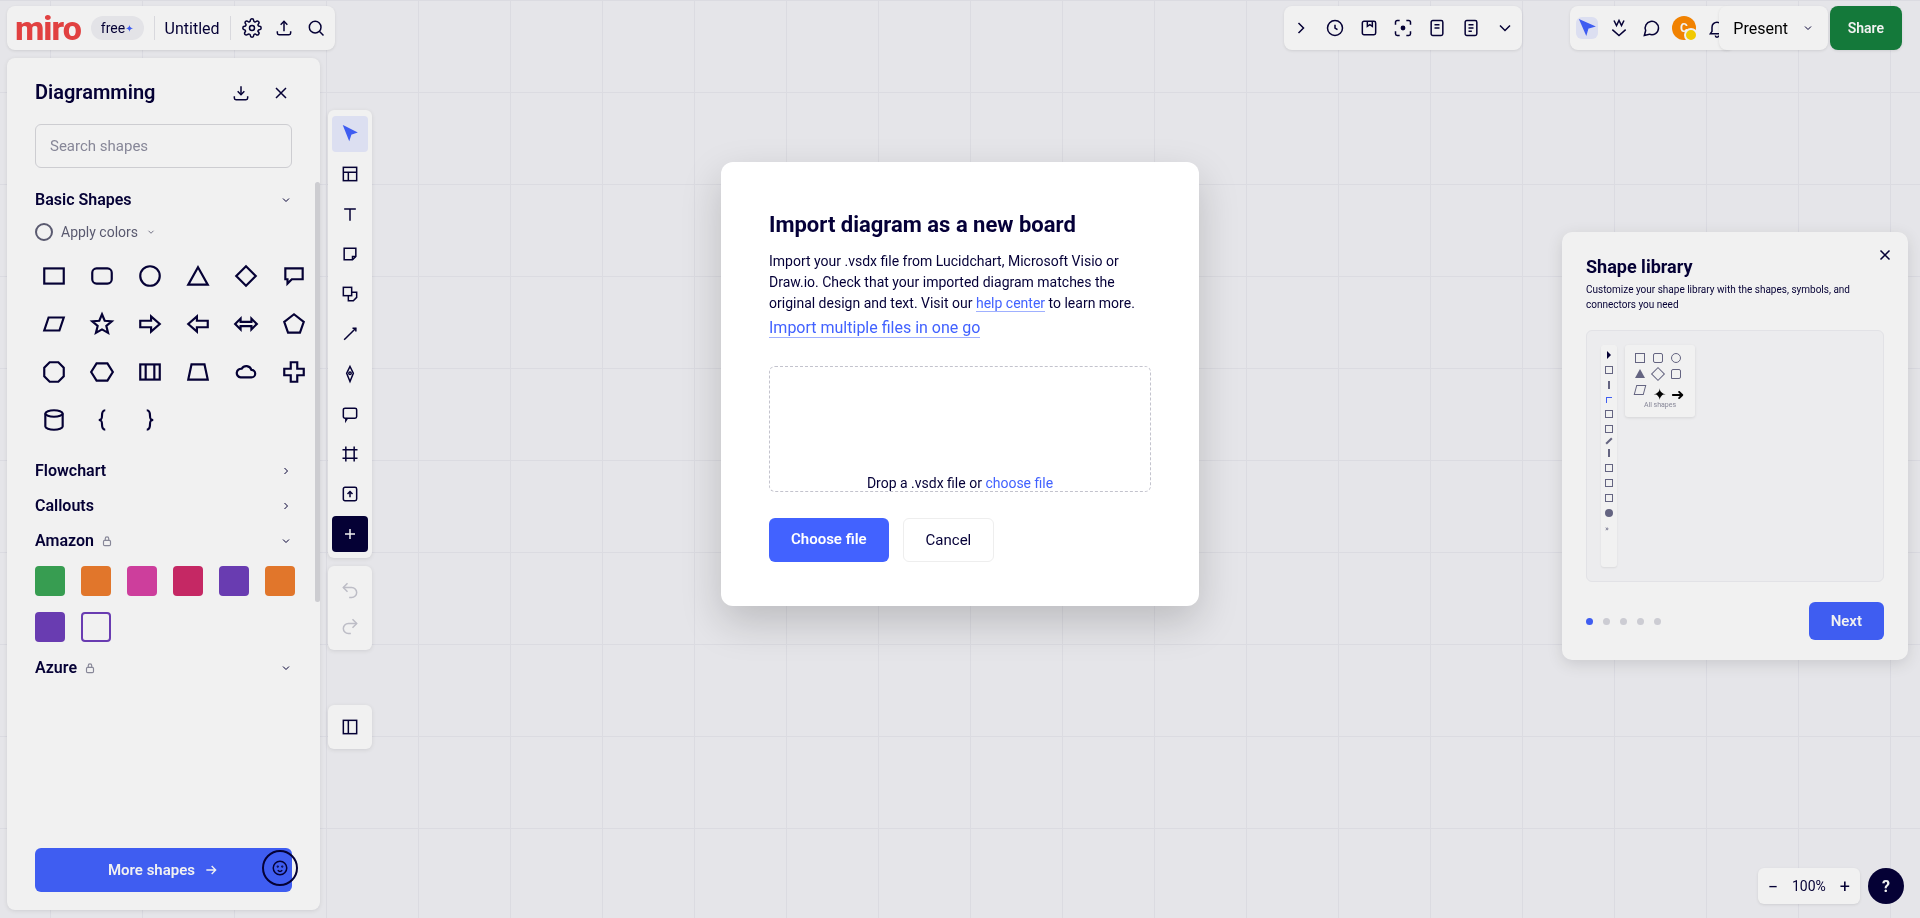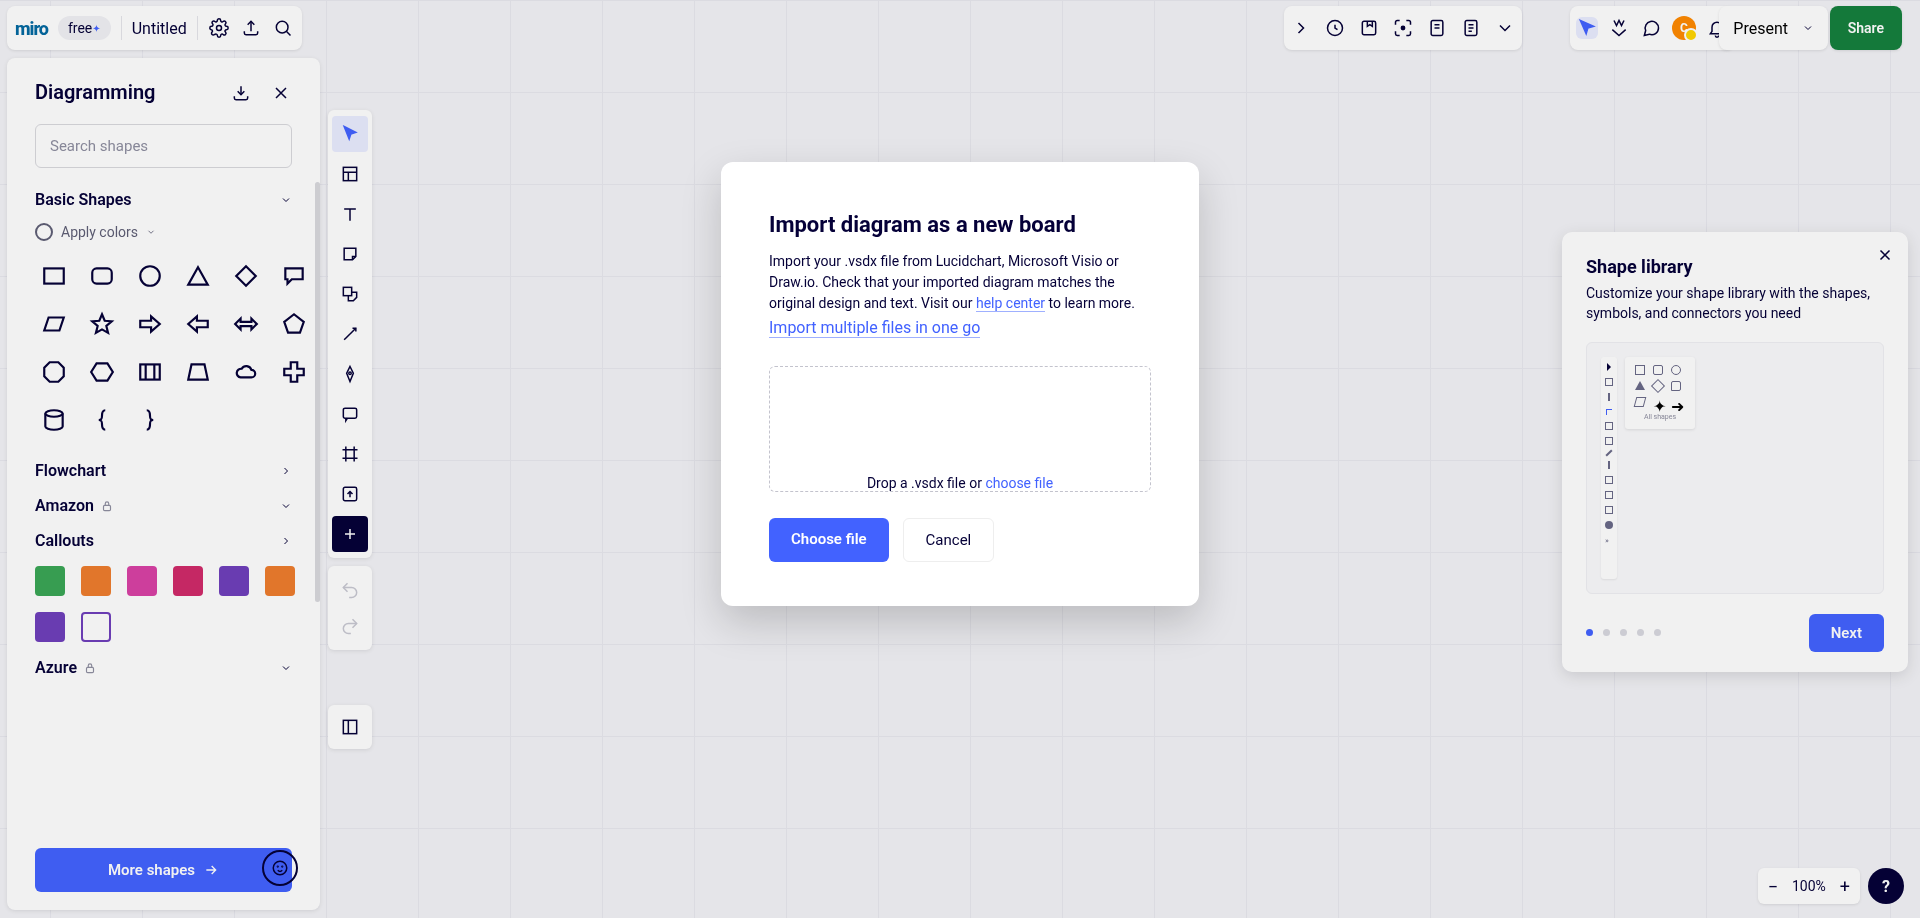--- a/index.html
+++ b/index.html
@@ -31,21 +31,21 @@
   background: #fff; border-radius: 8px;
   box-shadow: 0 1px 3px rgba(0,0,0,0.1);
   height: 44px;
 }
 .topbar-left { left: 7px; padding: 0 8px; gap: 10px; }
 .topbar-right { right: 398px; padding: 0 6px; gap: 12px; }
 .topbar-collab { right: 186px; padding: 0 6px; gap: 10px; }
 .present-group { right: 92px; padding: 0 14px; gap: 14px; }
 .share-btn { right: 18px; background: #15803d; color: #fff; padding: 0 18px; font-weight: 600; font-size: 14px; cursor: pointer; }
 
-.logo { font-weight: 800; font-size: 18px; color: #0369a1; letter-spacing: -1px; }
+.logo { font-weight: 800; font-size: 34px; color: #ef4444; letter-spacing: -1px; }
 .free-pill { background: #f1f1f5; border-radius: 14px; padding: 4px 10px; font-size: 14px; color: #050038; display:flex; align-items:center;}
 .free-plus { color:#4262ff; font-size:10px; }
 .divider { width:1px; height:24px; background:#e5e5ea; }
 .title { font-size:16px; color:#050038; }
 .tb-icon { width:22px; height:22px; display:flex; align-items:center; justify-content:center; color:#050038; }
 .tb-icon svg { width:20px; height:20px; stroke:#050038; fill:none; stroke-width:1.8; }
 
 .topbar-right .tb-icon, .topbar-collab .tb-icon { cursor:pointer; }
 .pointer-active { background:#e9ecff; border-radius:6px; padding:6px; }
 .pointer-active svg { stroke:#4262ff; fill:#4262ff; }
@@ -105,21 +105,21 @@
 .drop-zone { margin-top:28px; border:1px dashed #c3c3cd; border-radius:6px; height:126px; display:flex; align-items:flex-end; justify-content:center; font-size:14px; color:#050038;}
 .drop-zone a { border:none; }
 .modal-actions { display:flex; gap:14px; margin-top:26px;}
 .btn-primary { background:#4262ff; color:#fff; padding:12px 22px; border-radius:6px; font-size:15px; font-weight:600;}
 .btn-ghost   { background:#fff; color:#050038; padding:12px 22px; border-radius:6px; font-size:15px; border:1px solid #eee;}
 
 
 .lib-card { position:absolute; right:12px; top:232px; width:346px; background:#fff; border-radius:10px; box-shadow:0 4px 16px rgba(0,0,0,0.12); padding:24px 24px 20px 24px; z-index:30;}
 .lib-card .close { position:absolute; top:14px; right:14px; width:18px; height:18px; cursor:pointer;}
 .lib-card h3 { font-size:18px; font-weight:700; color:#050038; margin-bottom:6px;}
-.lib-card p  { font-size:14px; color:#050038; line-height:1.45; margin-bottom:18px;}
+.lib-card p  { font-size:10px; color:#050038; line-height:1.45; margin-bottom:18px;}
 .lib-preview { background:#fafafc; border:1px solid #f0f0f4; border-radius:6px; height:252px; display:flex; padding:14px; gap:8px;}
 .lib-mini-tb { width:16px; background:#fff; border-radius:3px; box-shadow:0 1px 2px rgba(0,0,0,0.08); display:flex; flex-direction:column; align-items:center; gap:7px; padding:6px 0;}
 .lib-mini-tb .m{ width:8px;height:8px;}
 .lib-popup { background:#fff; border-radius:3px; box-shadow:0 1px 3px rgba(0,0,0,0.1); padding:8px 10px; width:70px; align-self:flex-start;}
 .lib-popup .row{display:flex;gap:8px;margin-bottom:6px;}
 .lib-popup .s{width:10px;height:10px;border:1px solid #6a6a88;}
 .lib-popup .lbl{font-size:7px;color:#8f8fa1;text-align:center;margin-top:4px;}
 .lib-foot{ display:flex; justify-content:space-between; align-items:center; margin-top:20px;}
 .dots{display:flex;gap:10px;}
 .dot{width:7px;height:7px;border-radius:50%;background:#d8d8e0;}
@@ -392,35 +392,35 @@
         </div>
     </div>
 
     <div class="sp-cat">
         <span>Flowchart</span>
         <svg class="chev" viewBox="0 0 24 24" stroke="#050038" fill="none" stroke-width="2">
           <path d="M9 6l6 6-6 6"></path>
         </svg>
       </div>
     <div class="sp-cat">
+        <span>Callouts</span>
+        <svg class="chev" viewBox="0 0 24 24" stroke="#050038" fill="none" stroke-width="2">
+          <path d="M9 6l6 6-6 6"></path>
+        </svg>
+      </div>
+    <div class="sp-cat">
         <span style="display:flex;gap:6px;align-items:center;">
           <span>Amazon</span>
           <svg class="lock-ic" viewBox="0 0 24 24" stroke="#8f8fa1" fill="none" stroke-width="2">
             <rect x="6" y="11" width="12" height="9" rx="2"></rect>
             <path d="M9 11V8a3 3 0 0 1 6 0v3"></path>
           </svg>
         </span>
         <svg class="chev" viewBox="0 0 24 24" stroke="#050038" fill="none" stroke-width="2">
           <path d="M6 9l6 6 6-6"></path>
-        </svg>
-      </div>
-    <div class="sp-cat">
-        <span>Callouts</span>
-        <svg class="chev" viewBox="0 0 24 24" stroke="#050038" fill="none" stroke-width="2">
-          <path d="M9 6l6 6-6 6"></path>
         </svg>
       </div>
     <div class="aws-grid">
       <div class="aws-cell" style="background:#3aa655"></div>
       <div class="aws-cell" style="background:#ee7d2d"></div>
       <div class="aws-cell" style="background:#d941a5"></div>
       <div class="aws-cell" style="background:#d12a6a"></div>
       <div class="aws-cell" style="background:#6f3fbc"></div>
       <div class="aws-cell" style="background:#ee7d2d"></div>
       <div class="aws-cell" style="background:#6f3fbc"></div>

